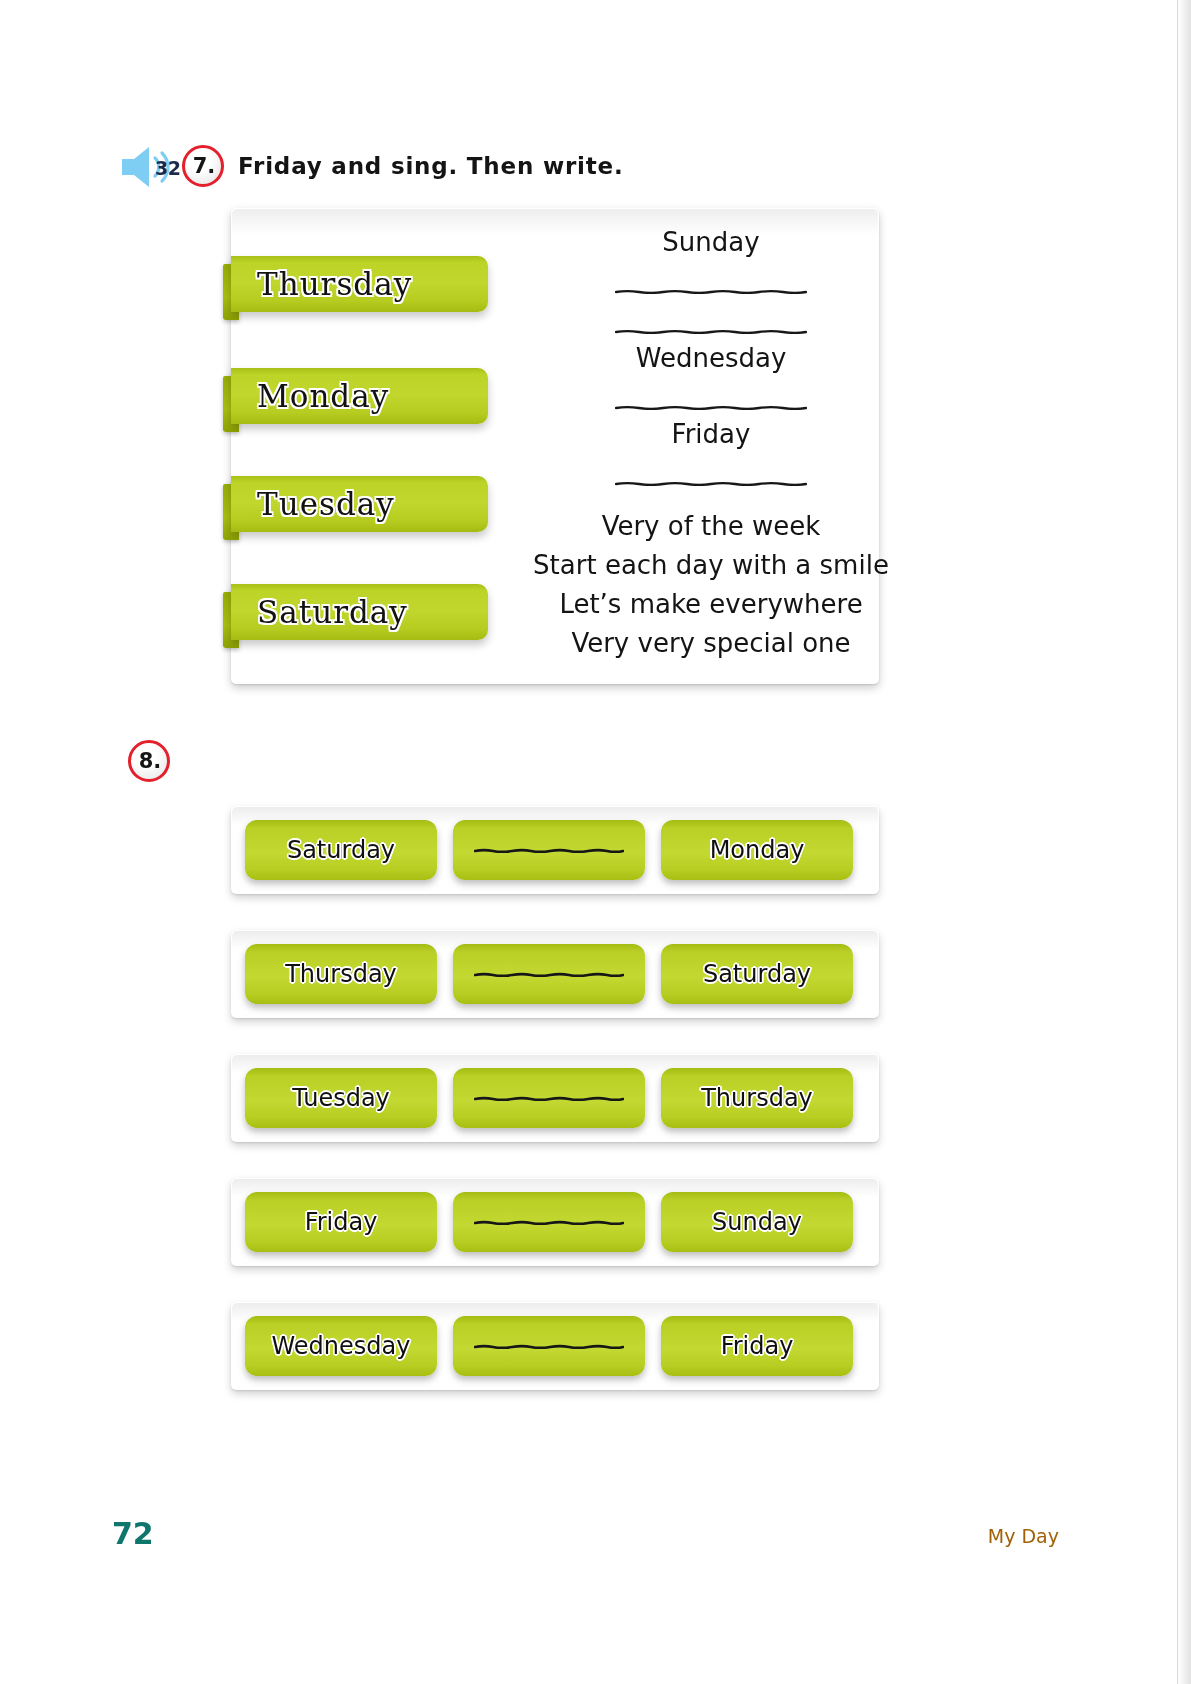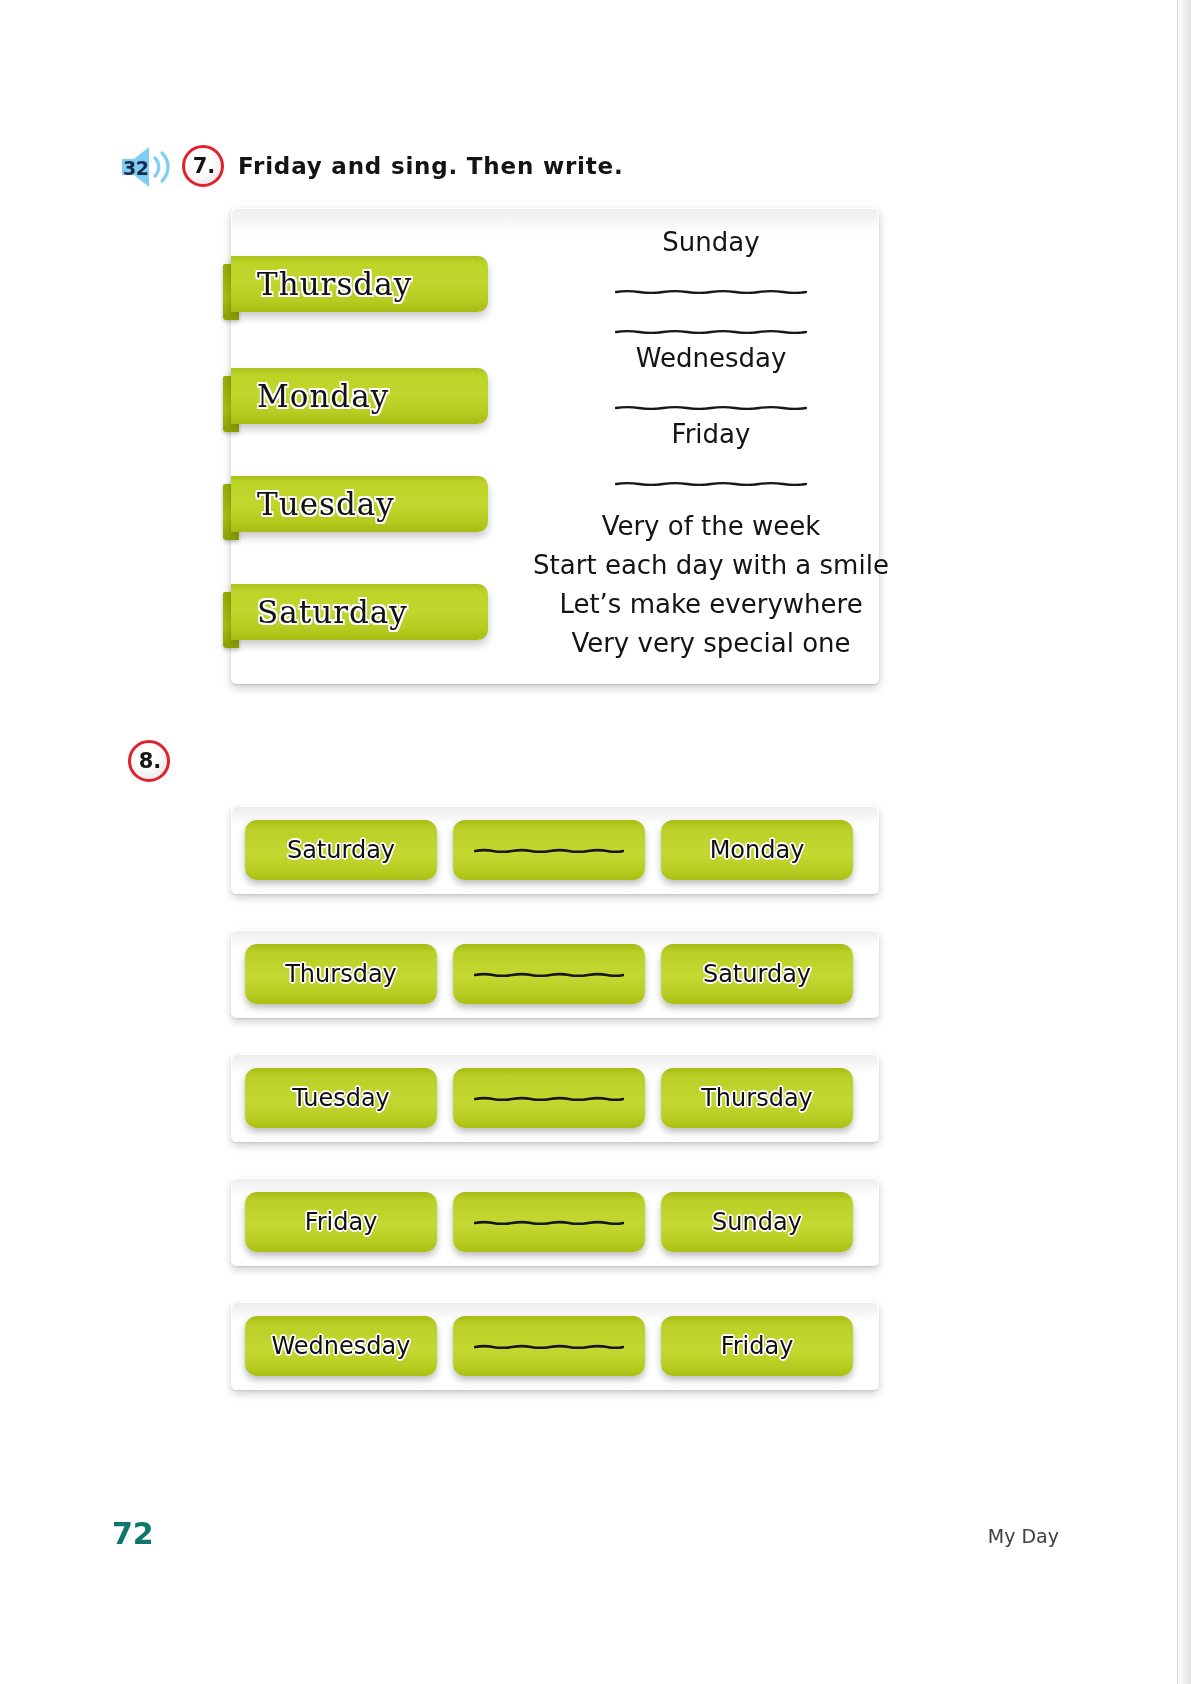--- a/index.html
+++ b/index.html
@@ -57,20 +57,21 @@
   }
   .track-number {
     position: absolute;
     left: 5px;
     top: 13px;
     font-family: "DejaVu Sans", sans-serif;
     font-weight: bold;
     font-size: 19px;
     color: #1b2a4a;
     letter-spacing: -0.5px;
+    padding-left: 32px;
   }
 
   .num-circle {
     position: relative;
     width: 42px;
     height: 42px;
     border-radius: 50%;
     border: 3.5px solid #e3202b;
     background: radial-gradient(circle at 38% 32%, #ffffff 35%, #ededed 75%, #e4e4e4 100%);
     display: flex;
@@ -265,21 +266,21 @@
     font-weight: bold;
     font-size: 30px;
     color: #0f766e;
   }
   .footer-unit {
     position: absolute;
     right: 118px;
     top: 1525px;
     font-family: "DejaVu Sans", sans-serif;
     font-size: 19px;
-    color: #404040;
+    color: #a16207;
   }
 </style>
 </head>
 <body>
 
 <div class="sheet">
 
   <div class="ex-header" id="ex7-header">
 
     <div class="speaker-wrap">

